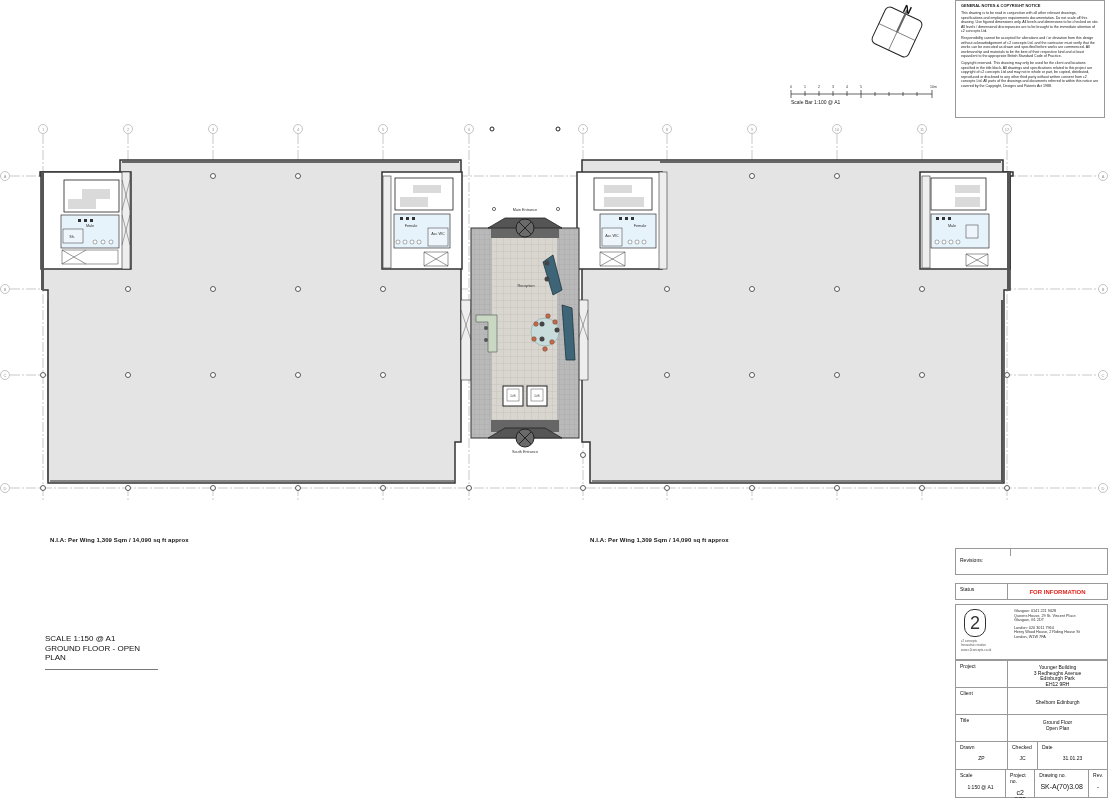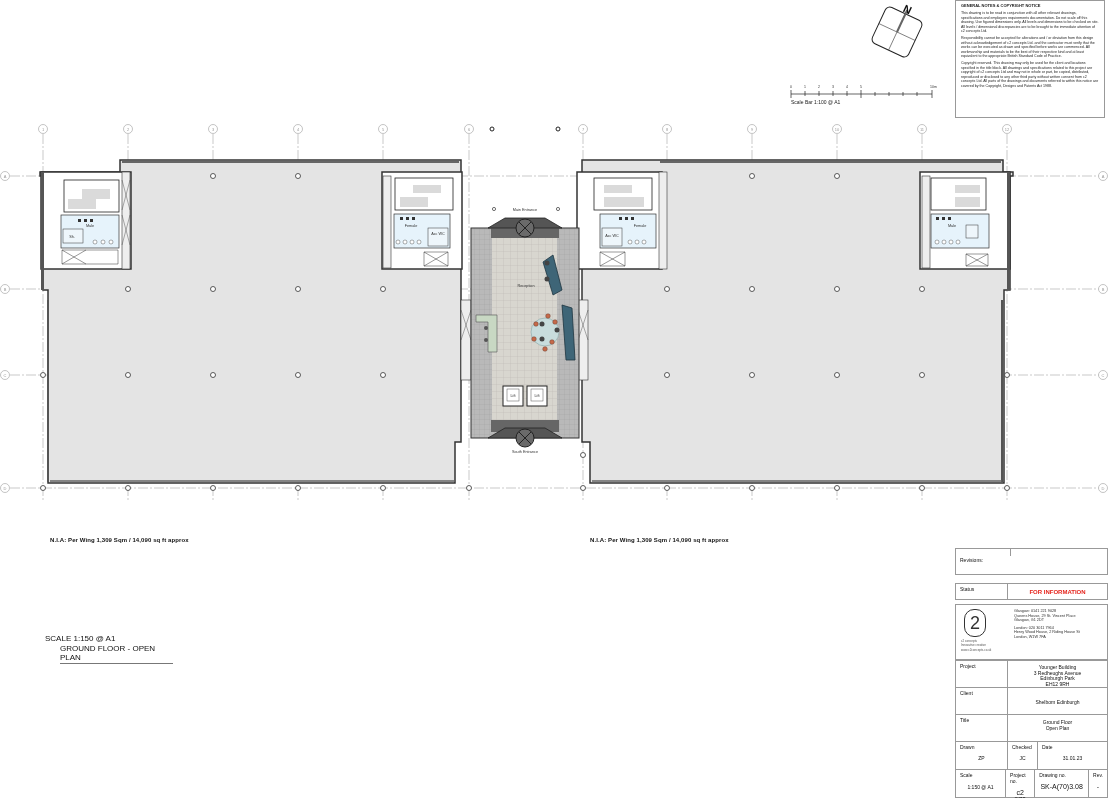--- a/index.html
+++ b/index.html
@@ -341,21 +341,21 @@
 <div class="abs notes">
   <h4>GENERAL NOTES &amp; COPYRIGHT NOTICE</h4>
   <p>This drawing is to be read in conjunction with all other relevant drawings, specifications and employers requirements documentation. Do not scale off this drawing. Use figured dimensions only. All levels and dimensions to be checked on site. All levels / dimensional discrepancies are to be brought to the immediate attention of c2 concepts Ltd.</p>
   <p>Responsibility cannot be accepted for alterations and / or deviation from this design without acknowledgement of c2 concepts Ltd. and the contractor must verify that the works can be executed as drawn and specified before works are commenced. All workmanship and materials to be the best of their respective kind and at least equivalent to the appropriate British Standard Code of Practice.</p>
   <p>Copyright reserved. This drawing may only be used for the client and locations specified in the title block. All drawings and specifications related to this project are copyright of c2 concepts Ltd and may not in whole or part, be copied, distributed, reproduced or disclosed to any other third party without written consent from c2 concepts Ltd. All parts of the drawings and documents referred to within this notice are covered by the Copyright, Designs and Patents Act 1988.</p>
 </div>
 
 <div class="abs nia" style="left:50px;top:537px;">N.I.A: Per Wing   1,309 Sqm / 14,090 sq ft approx</div>
 <div class="abs nia" style="left:590px;top:537px;">N.I.A: Per Wing   1,309 Sqm / 14,090 sq ft approx</div>
 
-<div class="abs title" style="left:45px;top:644px;border-bottom:1px solid #777;padding-bottom:1px;width:113px;margin-left:15px;">GROUND FLOOR - OPEN PLAN</div>
+<div class="abs title" style="left:45px;top:644px;border-bottom:1px solid #777;padding-bottom:7px;width:113px;">GROUND FLOOR - OPEN PLAN</div>
 <div class="abs title" style="left:45px;top:634px;">SCALE 1:150 @ A1</div>
 
 <div class="abs tb" style="top:548px;height:27px;border-top:1px solid #999;">
   <div style="display:flex;height:100%;">
     <div class="tbl" style="padding-top:8px;border-right:none;">Revisions:</div>
   </div>
 </div>
 <div class="abs" style="left:1010px;top:548px;width:1px;height:8px;background:#999;"></div>
 
 <div class="abs tb" style="top:583px;height:17px;">

